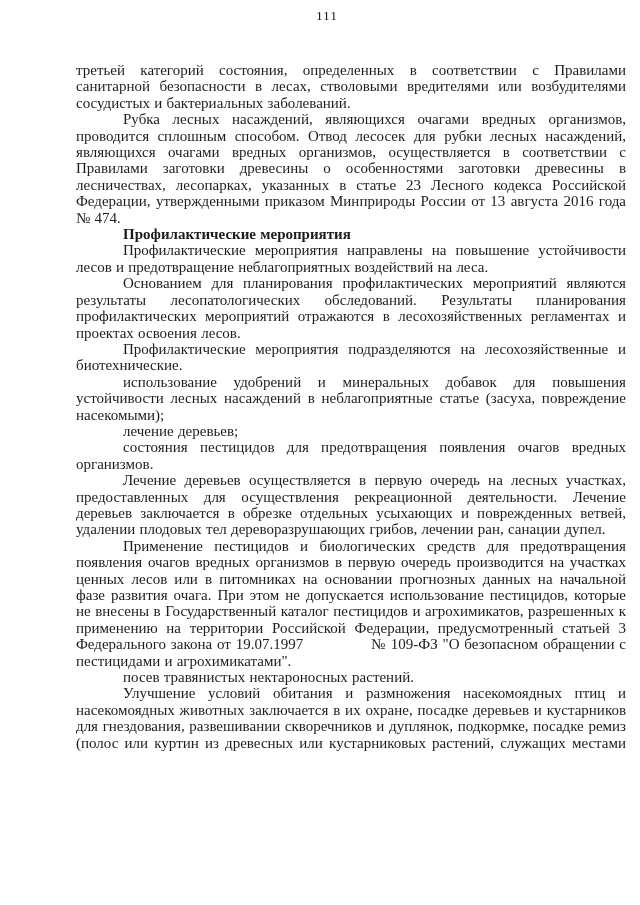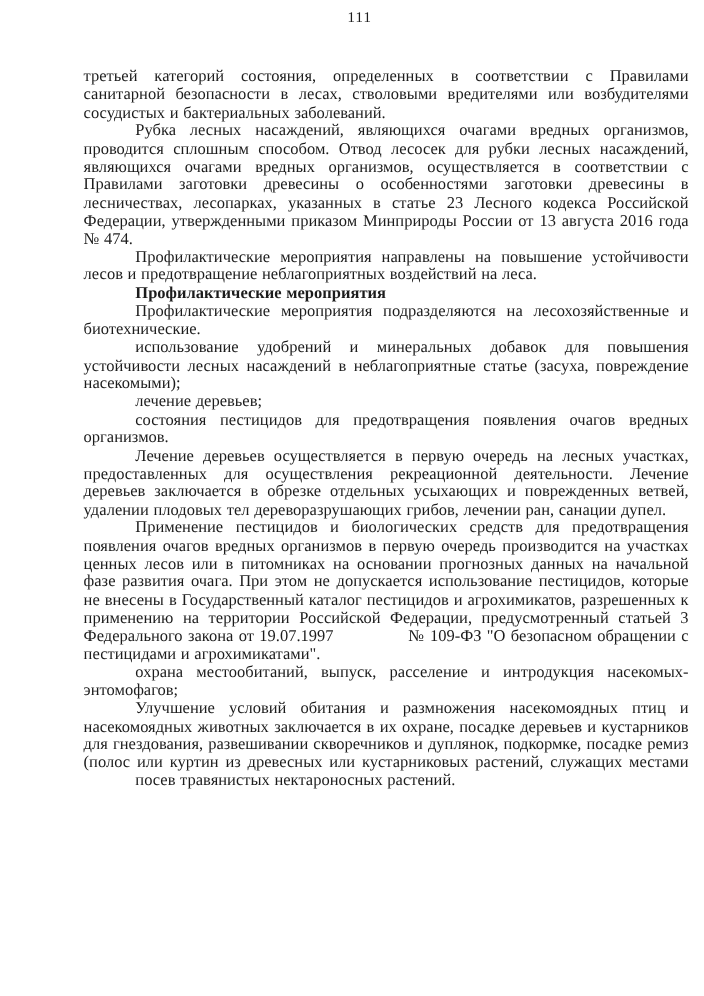--- a/index.html
+++ b/index.html
@@ -44,24 +44,24 @@
   .para.continues { text-align-last: justify; }
 </style>
 </head>
 <body>
 
 <div class="page-number">111</div>
 
 <div class="document-body">
     <p class="para no-indent">третьей категорий состояния, определенных в соответствии с Правилами санитарной безопасности в лесах, стволовыми вредителями или возбудителями сосудистых и бактериальных заболеваний.</p>
     <p class="para">Рубка лесных насаждений, являющихся очагами вредных организмов, проводится сплошным способом. Отвод лесосек для рубки лесных насаждений, являющихся очагами вредных организмов, осуществляется в соответствии с Правилами заготовки древесины о особенностями заготовки древесины в лесничествах, лесопарках, указанных в статье 23 Лесного кодекса Российской Федерации, утвержденными приказом Минприроды России от 13 августа 2016 года № 474.</p>
+    <p class="para bold">Профилактические мероприятия</p>
     <p class="para">Профилактические мероприятия направлены на повышение устойчивости лесов и предотвращение неблагоприятных воздействий на леса.</p>
-    <p class="para bold">Профилактические мероприятия</p>
+    <p class="para">Основанием для планирования профилактических мероприятий являются результаты лесопатологических обследований. Результаты планирования профилактических мероприятий отражаются в лесохозяйственных регламентах и проектах освоения лесов.</p>
     <p class="para">Профилактические мероприятия подразделяются на лесохозяйственные и биотехнические.</p>
     <p class="para">использование удобрений и минеральных добавок для повышения устойчивости лесных насаждений в неблагоприятные статье (засуха, повреждение насекомыми);</p>
     <p class="para">лечение деревьев;</p>
     <p class="para">состояния пестицидов для предотвращения появления очагов вредных организмов.</p>
     <p class="para">Лечение деревьев осуществляется в первую очередь на лесных участках, предоставленных для осуществления рекреационной деятельности. Лечение деревьев заключается в обрезке отдельных усыхающих и поврежденных ветвей, удалении плодовых тел дереворазрушающих грибов, лечении ран, санации дупел.</p>
     <p class="para">Применение пестицидов и биологических средств для предотвращения появления очагов вредных организмов в первую очередь производится на участках ценных лесов или в питомниках на основании прогнозных данных на начальной фазе развития очага. При этом не допускается использование пестицидов, которые не внесены в Государственный каталог пестицидов и агрохимикатов, разрешенных к применению на территории Российской Федерации, предусмотренный статьей 3 Федерального закона от 19.07.1997&nbsp;&nbsp;&nbsp;&nbsp;&nbsp;&nbsp;&nbsp;&nbsp;&nbsp;&nbsp;&nbsp;&nbsp;&nbsp;&nbsp;№ 109-ФЗ "О безопасном обращении с пестицидами и агрохимикатами".</p>
-    <p class="para">охрана местообитаний, выпуск, расселение и интродукция насекомых-энтомофагов;</p>
+    <p class="para">посев травянистых нектароносных растений.</p>
     <p class="para continues">Улучшение условий обитания и размножения насекомоядных птиц и насекомоядных животных заключается в их охране, посадке деревьев и кустарников для гнездования, развешивании скворечников и дуплянок, подкормке, посадке ремиз (полос или куртин из древесных или кустарниковых растений, служащих местами</p>
-    <p class="para">посев травянистых нектароносных растений.</p>
   </div>
 
 </body></html>

